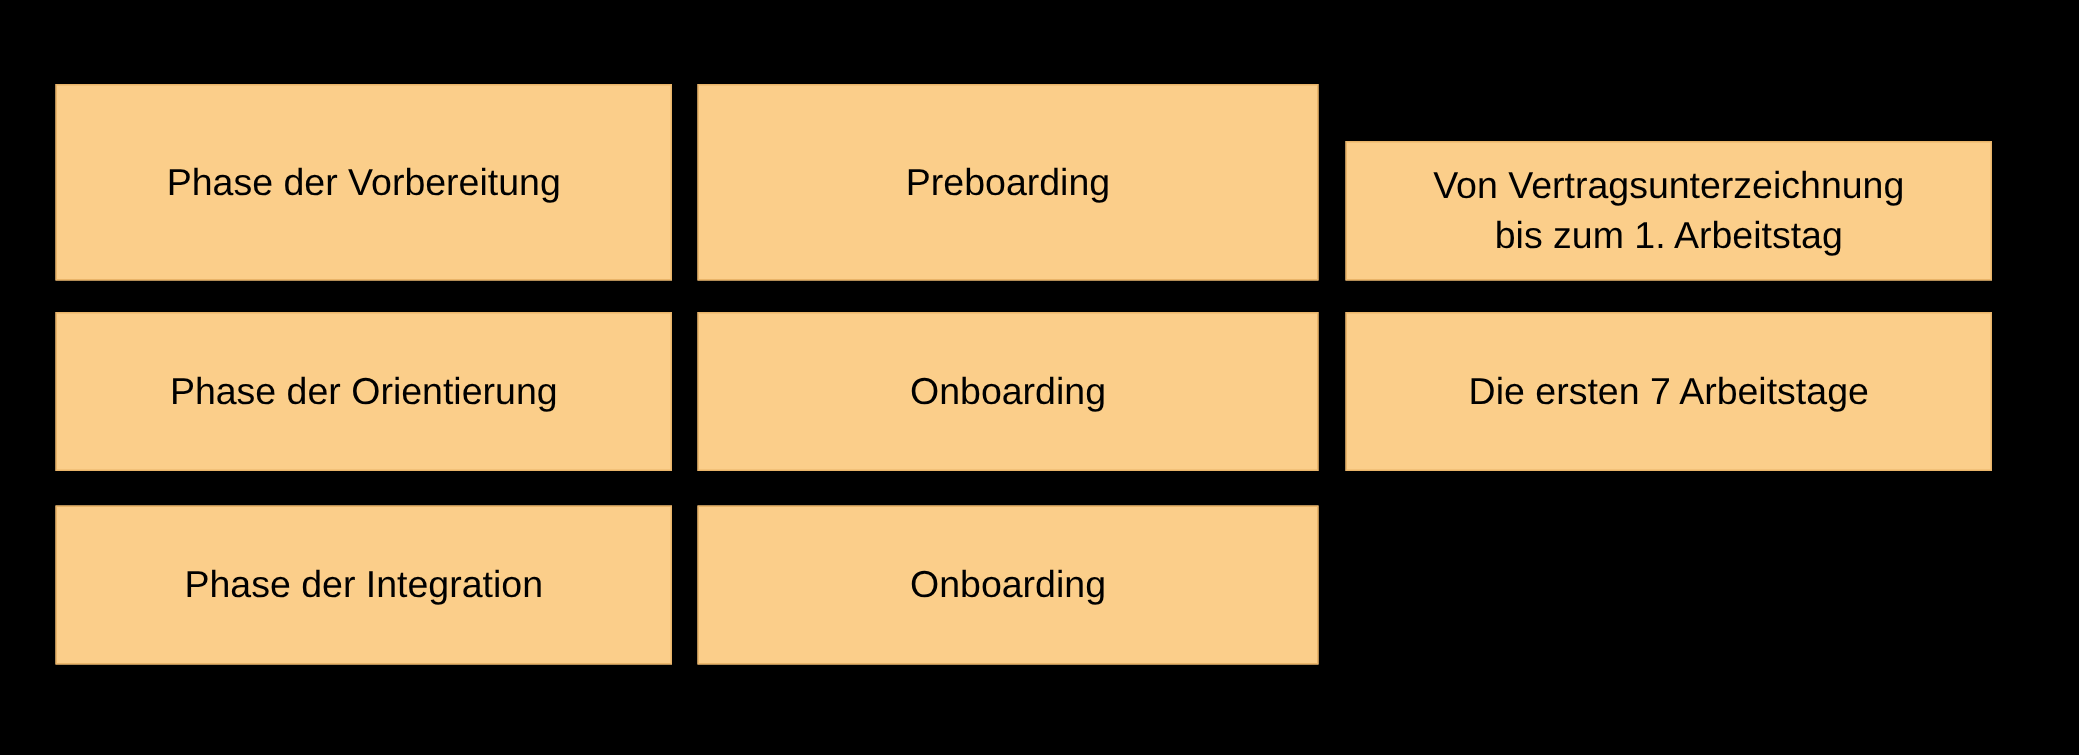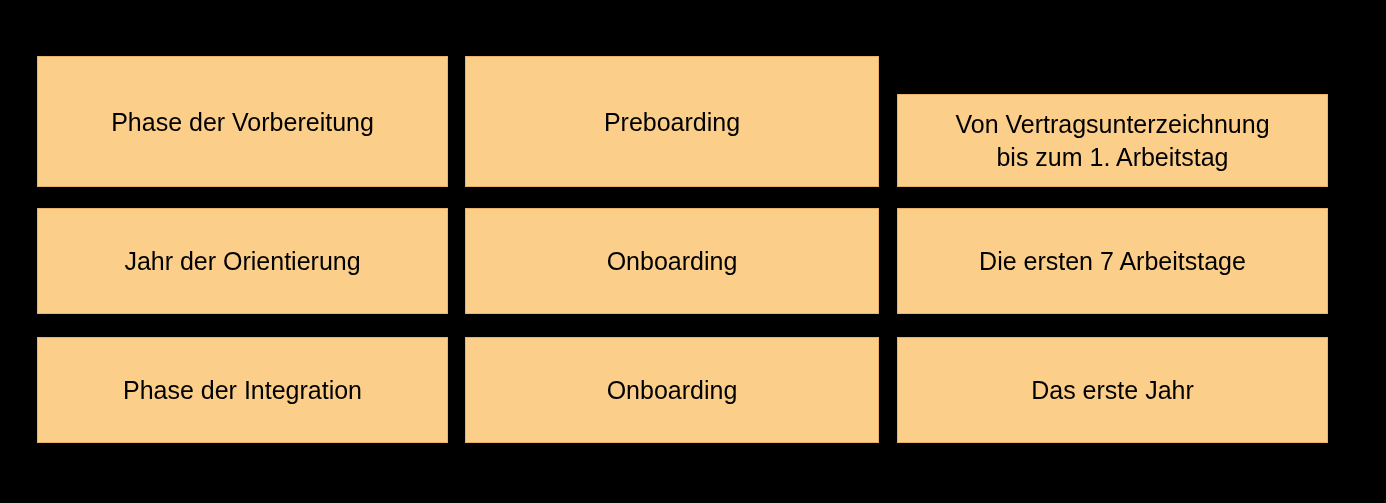--- a/index.html
+++ b/index.html
@@ -65,26 +65,25 @@
 <div id="diagram">
   <div class="grid">
 
     <div class="cell r1 c1">Phase der Vorbereitung</div>
 
     <div class="cell r1 c2">Preboarding</div>
 
     <div class="cell r1 c3 multiline">Von Vertragsunterzeichnung
 bis zum 1. Arbeitstag</div>
 
-    <div class="cell r2 c1">Jahr der Orientierung</div>
+    <div class="cell r2 c1">Phase der Orientierung</div>
 
     <div class="cell r2 c2">Onboarding</div>
 
     <div class="cell r2 c3">Die ersten 7 Arbeitstage</div>
 
     <div class="cell r3 c1">Phase der Integration</div>
 
     <div class="cell r3 c2">Onboarding</div>
 
-    <div class="cell r3 c3">Das erste Jahr</div>
 
   </div>
 </div>
 
 </body></html>

